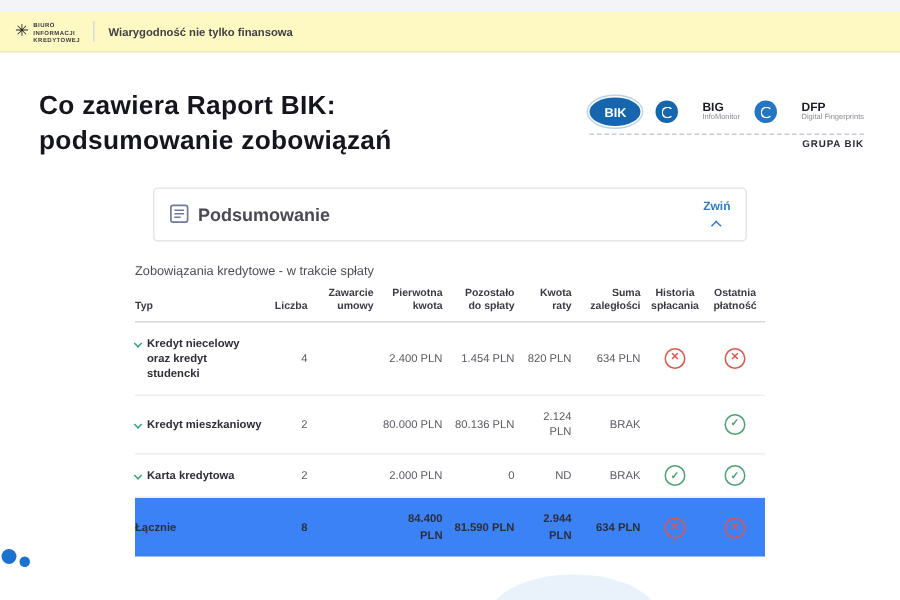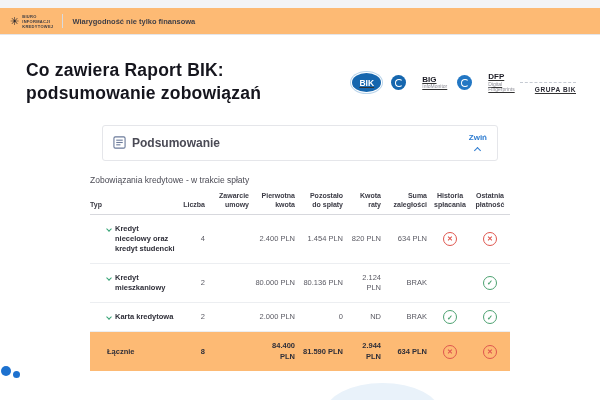--- a/index.html
+++ b/index.html
@@ -5,33 +5,33 @@
   * { box-sizing: border-box; }
   html,body { margin:0; padding:0; }
   body {
     width:600px; height:400px; overflow:hidden; position:relative;
     background:#ffffff; color:#333;
     font-family:"Liberation Sans", sans-serif;
   }
   .topstrip { height:8px; background:#f3f4f6; }
   header {
     height:27px; display:flex; align-items:center; padding:0 0 0 10px;
-    border-bottom:1px solid #e4e5e9; background:#fdba74;
+    border-bottom:1px solid #e4e5e9; background:#fef9c3;
   }
   .logo { display:flex; align-items:center; gap:3px; cursor:pointer; }
   .logo-mark::before { content:"✳"; }
   .logo-mark { font-size:11px; color:#23232b; line-height:1; }
   .logo-lines { display:flex; flex-direction:column; font-size:4px; font-weight:bold; color:#3a3a42; letter-spacing:.3px; line-height:1.25; }
   .vdiv { width:1px; height:14px; background:#d9dade; margin:0 9px; }
   .tagline { font-size:7.5px; color:#3f3f47; font-weight:600; }
 
   .hero { display:flex; justify-content:space-between; align-items:center; padding:24px 24px 0 26px; }
   h1 { margin:0; font-size:17.5px; line-height:1.3; color:#15151d; font-weight:700; letter-spacing:.2px; }
 
-  .brands { display:flex; flex-direction:row; align-items:flex-end; margin-top:2px;text-decoration:underline; }
+  .brands { display:flex; flex-direction:column; align-items:flex-end; margin-top:2px; }
   .brand-row { display:flex; align-items:center; gap:10px; }
   .bik-pill {
     width:34px; height:19px; background:#1566ae; border-radius:50%;
     color:#fff; font-weight:bold; font-size:8.5px;
     display:flex; align-items:center; justify-content:center;
     box-shadow:0 0 0 1px #fff, 0 0 0 2px #b9d4ea;
   }
   .brand { display:flex; align-items:center; gap:16px; }
   .bcircle { width:15px; height:15px; border-radius:50%; background:#1566ae; display:inline-block; position:relative; flex:none; }
   .bcircle::after { content:""; position:absolute; left:3.5px; top:3.5px; width:6px; height:6px; border:1.4px solid #fff; border-radius:50%; border-right-color:transparent; }
@@ -55,29 +55,29 @@
   .section-title { font-size:8.5px; color:#4b4b55; margin:14px 0 4px; }
 
   .table { width:420px; }
   .thead, .trow { display:grid; grid-template-columns:88px 30px 44px 46px 48px 38px 46px 40px 40px; }
   .thead { align-items:end; border-bottom:1px solid #d7d8dd; }
   .hcell { font-size:7px; font-weight:bold; color:#3a3a44; padding:2px 3px 5px; text-align:right; line-height:1.3; }
   .hcell.first { text-align:left; padding-left:0; }
   .hcell.center { text-align:center; }
   .trow { border-bottom:1px solid #eceef1; align-items:center; }
   .cell { font-size:7.5px; color:#5a5a63; padding:9px 3px; text-align:right; line-height:1.35; }
-  .cell.type { text-align:left; font-weight:bold; color:#2e2e38; display:flex; gap:4px; padding-left:0; align-items:flex-start;margin-left:17px; }
+  .cell.type { text-align:left; font-weight:bold; color:#2e2e38; display:flex; gap:4px; padding-left:0; align-items:flex-start; }
   .cell.center { display:flex; justify-content:center; padding:6px 3px; }
   .chev-down { flex:none; width:4px; height:4px; border-right:1.4px solid #34a274; border-bottom:1.4px solid #34a274; transform:rotate(45deg); margin-top:3px; cursor:pointer; }
   .status { width:14px; height:14px; border-radius:50%; display:inline-flex; align-items:center; justify-content:center; font-size:7px; font-weight:bold; }
   .status-cross { border:1.3px solid #df564e; color:#df564e; }
   .status-check { border:1.3px solid #4da271; color:#4da271; }
   .status-cross::before { content:"✕"; }
   .status-check::before { content:"✓"; }
-  .trow.total { background:#fdba74; border-bottom:0; }
+  .trow.total { background:#3b82f6; border-bottom:0; }
   .trow.total .cell { font-weight:bold; color:#2e2e38; }
 
   .dot { position:absolute; border-radius:50%; background:#1d71cf; cursor:pointer; }
   .dot1 { left:1px; top:366px; width:10px; height:10px; }
   .dot2 { left:13px; top:371px; width:7px; height:7px; }
   .blob { position:absolute; left:325px; top:383px; width:115px; height:60px; border-radius:50%; background:#e9f2fa; }
 </style>
 </head>
 <body>
 

